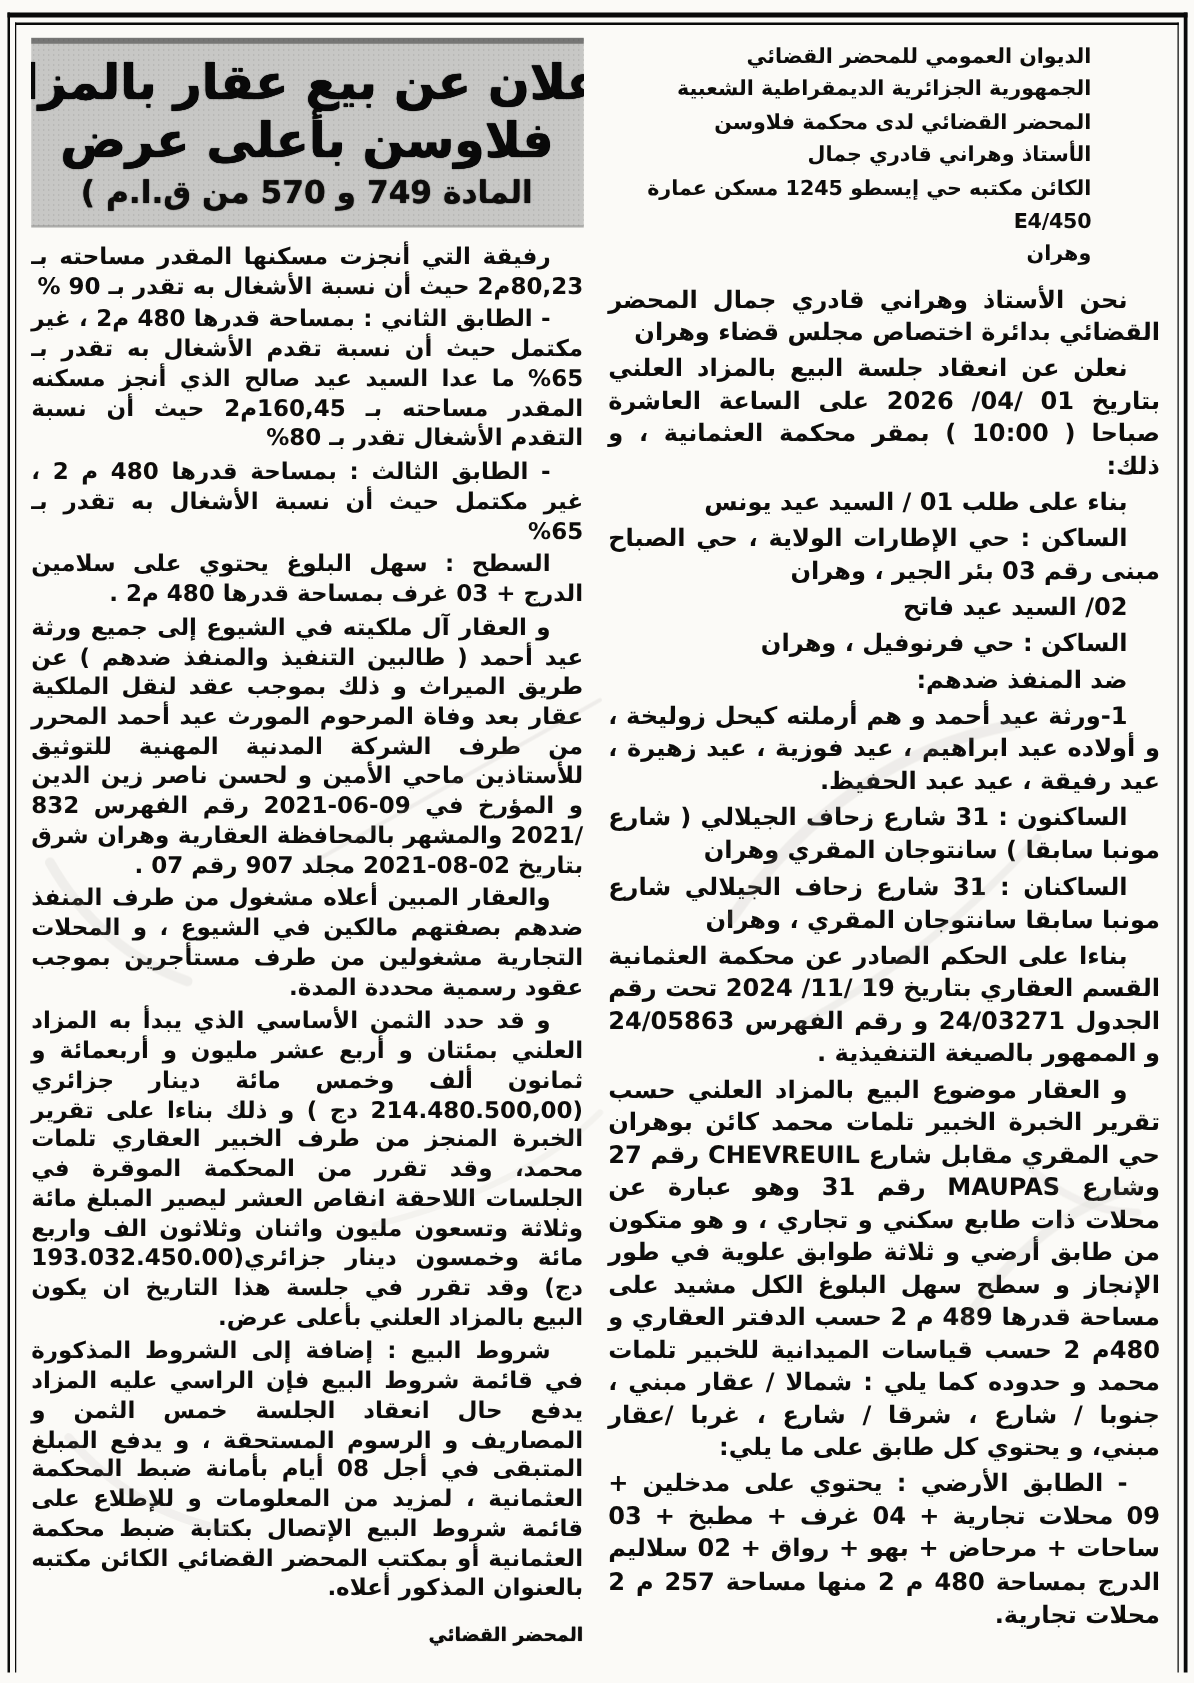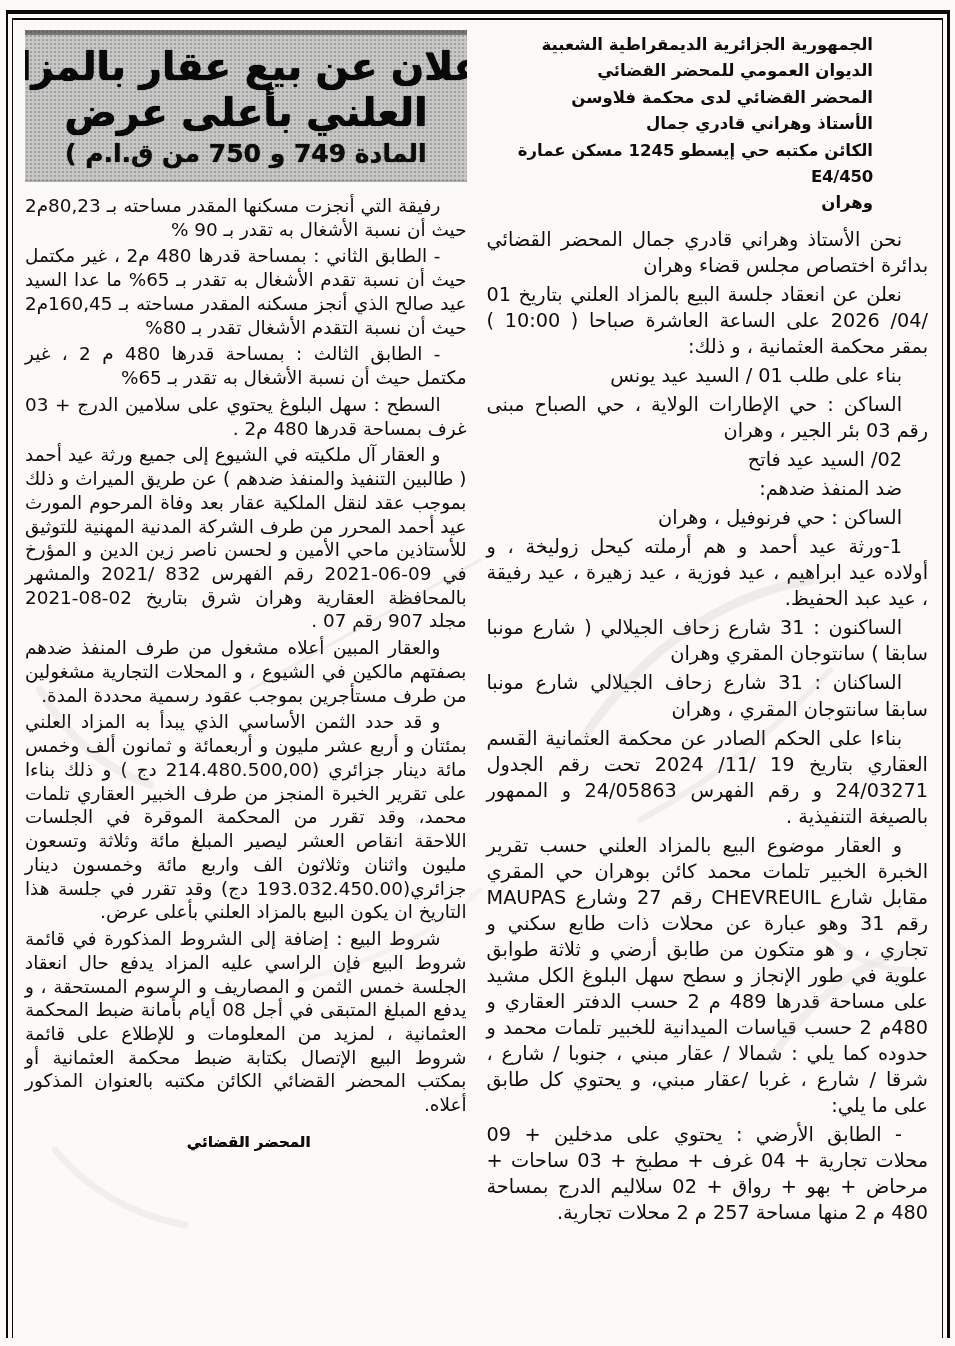--- a/index.html
+++ b/index.html
@@ -33,21 +33,21 @@
   
   .office-header{margin:2px 55px 10px 0;text-align:right;}
   .office-header p{
     margin:0;font-size:16.5px;font-weight:700;line-height:1.6;
     letter-spacing:-0.2px;
   }
   .body-text p{
     margin:0 0 3px 0;
     text-align:justify;text-justify:inter-word;
     text-indent:26px;
-    font-weight:400;
+    font-weight:700;
   }
   .col-right .body-text p{font-size:19.3px;line-height:1.35;}
   .col-left  .body-text p{font-size:18.4px;line-height:1.29;}
 
   
   .title-box{
     width:100%;height:152px;box-sizing:border-box;
     margin:0 0 12px 0;
     background-color:#c7c7c5;
     background-image:radial-gradient(#9f9f9d 0.7px, rgba(0,0,0,0) 0.8px);
@@ -60,21 +60,21 @@
     font-size:39px;font-weight:700;line-height:1.17;white-space:nowrap;
     text-shadow:0 0 1px #000, 0.5px 0 0 #000;
     color:#090909;
   }
   .title-sub{
     font-size:25px;font-weight:700;margin-top:3px;white-space:nowrap;
     text-shadow:0 0 1px #000;
   }
 
   .signature{
-    margin:16px 0 0 0;text-align:center;
+    margin:16px 0 0 0;text-align:right;
     font-size:15px;font-weight:700;
     text-shadow:0 0 .6px #000;
     padding-left:6px;
   }
 
   
   .watermark{
     position:absolute;inset:0;pointer-events:none;z-index:5;
   }
 </style>
@@ -82,49 +82,49 @@
 <body>
 
 <div class="page">
   <div class="frame">
     <div class="frame-inner">
 
       <div class="columns">
 
         <section class="col col-right">
           <header class="office-header">
+              <p>الديوان العمومي للمحضر القضائي</p>
               <p>الجمهورية الجزائرية الديمقراطية الشعبية</p>
-              <p>الديوان العمومي للمحضر القضائي</p>
               <p>المحضر القضائي لدى محكمة فلاوسن</p>
               <p>الأستاذ وهراني قادري جمال</p>
               <p>الكائن مكتبه حي إيسطو 1245 مسكن عمارة E4/450</p>
               <p>وهران</p>
             </header>
           <div class="body-text">
               <p>نحن الأستاذ وهراني قادري جمال المحضر القضائي بدائرة اختصاص مجلس قضاء وهران</p>
               <p>نعلن عن انعقاد جلسة البيع بالمزاد العلني بتاريخ 01 /04/ 2026 على الساعة العاشرة صباحا ( 10:00 ) بمقر محكمة العثمانية ، و ذلك:</p>
               <p>بناء على طلب 01 / السيد عيد يونس</p>
               <p>الساكن : حي الإطارات الولاية ، حي الصباح مبنى رقم 03 بئر الجير ، وهران</p>
               <p>02/ السيد عيد فاتح</p>
+              <p>الساكن : حي فرنوفيل ، وهران</p>
               <p>ضد المنفذ ضدهم:</p>
-              <p>الساكن : حي فرنوفيل ، وهران</p>
               <p>1-ورثة عيد أحمد و هم أرملته كيحل زوليخة ، و أولاده عيد ابراهيم ، عيد فوزية ، عيد زهيرة ، عيد رفيقة ، عيد عبد الحفيظ.</p>
               <p>الساكنون : 31 شارع زحاف الجيلالي ( شارع مونبا سابقا ) سانتوجان المقري وهران</p>
               <p>الساكنان : 31 شارع زحاف الجيلالي شارع مونبا سابقا سانتوجان المقري ، وهران</p>
               <p>بناءا على الحكم الصادر عن محكمة العثمانية القسم العقاري بتاريخ 19 /11/ 2024 تحت رقم الجدول 24/03271 و رقم الفهرس 24/05863 و الممهور بالصيغة التنفيذية .</p>
               <p>و العقار موضوع البيع بالمزاد العلني حسب تقرير الخبرة الخبير تلمات محمد كائن بوهران حي المقري مقابل شارع CHEVREUIL رقم 27 وشارع MAUPAS رقم 31 وهو عبارة عن محلات ذات طابع سكني و تجاري ، و هو متكون من طابق أرضي و ثلاثة طوابق علوية في طور الإنجاز و سطح سهل البلوغ الكل مشيد على مساحة قدرها 489 م 2 حسب الدفتر العقاري و 480م 2 حسب قياسات الميدانية للخبير تلمات محمد و حدوده كما يلي : شمالا / عقار مبني ، جنوبا / شارع ، شرقا / شارع ، غربا /عقار مبني، و يحتوي كل طابق على ما يلي:</p>
               <p>- الطابق الأرضي : يحتوي على مدخلين + 09 محلات تجارية + 04 غرف + مطبخ + 03 ساحات + مرحاض + بهو + رواق + 02 سلاليم الدرج بمساحة 480 م 2 منها مساحة 257 م 2 محلات تجارية.</p>
             </div>
         </section>
 
         <section class="col col-left">
           <div class="title-box">
             <div class="title-line">إعلان عن بيع عقار بالمزاد</div>
-            <div class="title-line">العلني بأعلى عرض</div>
-            <div class="title-sub">المادة 749 و 750 من ق.ا.م )</div>
+            <div class="title-line">فلاوسن بأعلى عرض</div>
+            <div class="title-sub">المادة 749 و 570 من ق.ا.م )</div>
           </div>
           <div class="body-text">
               <p>رفيقة التي أنجزت مسكنها المقدر مساحته بـ 80,23م2 حيث أن نسبة الأشغال به تقدر بـ 90 %</p>
               <p>- الطابق الثاني : بمساحة قدرها 480 م2 ، غير مكتمل حيث أن نسبة تقدم الأشغال به تقدر بـ 65% ما عدا السيد عيد صالح الذي أنجز مسكنه المقدر مساحته بـ 160,45م2 حيث أن نسبة التقدم الأشغال تقدر بـ 80%</p>
               <p>- الطابق الثالث : بمساحة قدرها 480 م 2 ، غير مكتمل حيث أن نسبة الأشغال به تقدر بـ 65%</p>
               <p>السطح : سهل البلوغ يحتوي على سلامين الدرج + 03 غرف بمساحة قدرها 480 م2 .</p>
               <p>و العقار آل ملكيته في الشيوع إلى جميع ورثة عيد أحمد ( طالبين التنفيذ والمنفذ ضدهم ) عن طريق الميراث و ذلك بموجب عقد لنقل الملكية عقار بعد وفاة المرحوم المورث عيد أحمد المحرر من طرف الشركة المدنية المهنية للتوثيق للأستاذين ماحي الأمين و لحسن ناصر زين الدين و المؤرخ في 09-06-2021 رقم الفهرس 832 /2021 والمشهر بالمحافظة العقارية وهران شرق بتاريخ 02-08-2021 مجلد 907 رقم 07 .</p>
               <p>والعقار المبين أعلاه مشغول من طرف المنفذ ضدهم بصفتهم مالكين في الشيوع ، و المحلات التجارية مشغولين من طرف مستأجرين بموجب عقود رسمية محددة المدة.</p>
               <p>و قد حدد الثمن الأساسي الذي يبدأ به المزاد العلني بمئتان و أربع عشر مليون و أربعمائة و ثمانون ألف وخمس مائة دينار جزائري (214.480.500,00 دج ) و ذلك بناءا على تقرير الخبرة المنجز من طرف الخبير العقاري تلمات محمد، وقد تقرر من المحكمة الموقرة في الجلسات اللاحقة انقاص العشر ليصير المبلغ مائة وثلاثة وتسعون مليون واثنان وثلاثون الف واربع مائة وخمسون دينار جزائري(193.032.450.00 دج) وقد تقرر في جلسة هذا التاريخ ان يكون البيع بالمزاد العلني بأعلى عرض.</p>
               <p>شروط البيع : إضافة إلى الشروط المذكورة في قائمة شروط البيع فإن الراسي عليه المزاد يدفع حال انعقاد الجلسة خمس الثمن و المصاريف و الرسوم المستحقة ، و يدفع المبلغ المتبقى في أجل 08 أيام بأمانة ضبط المحكمة العثمانية ، لمزيد من المعلومات و للإطلاع على قائمة شروط البيع الإتصال بكتابة ضبط محكمة العثمانية أو بمكتب المحضر القضائي الكائن مكتبه بالعنوان المذكور أعلاه.</p>

